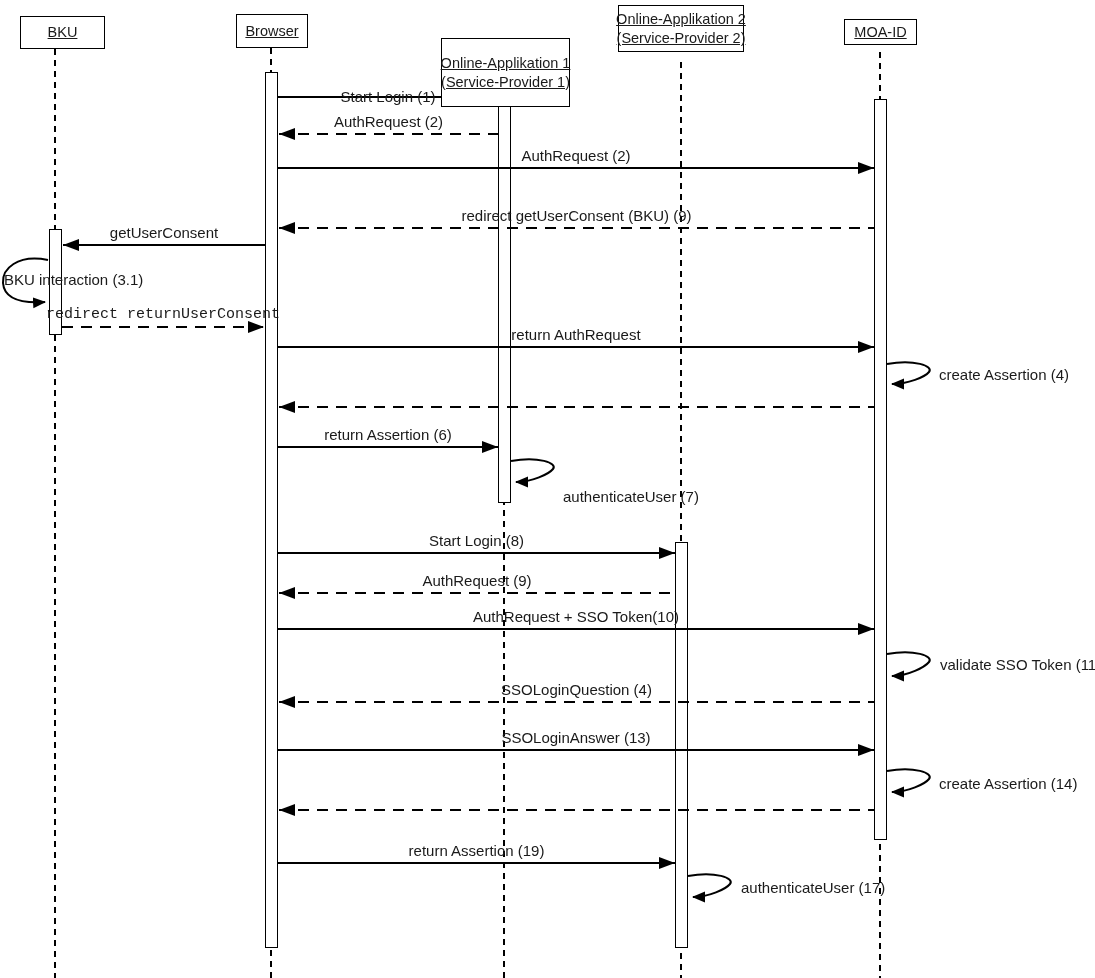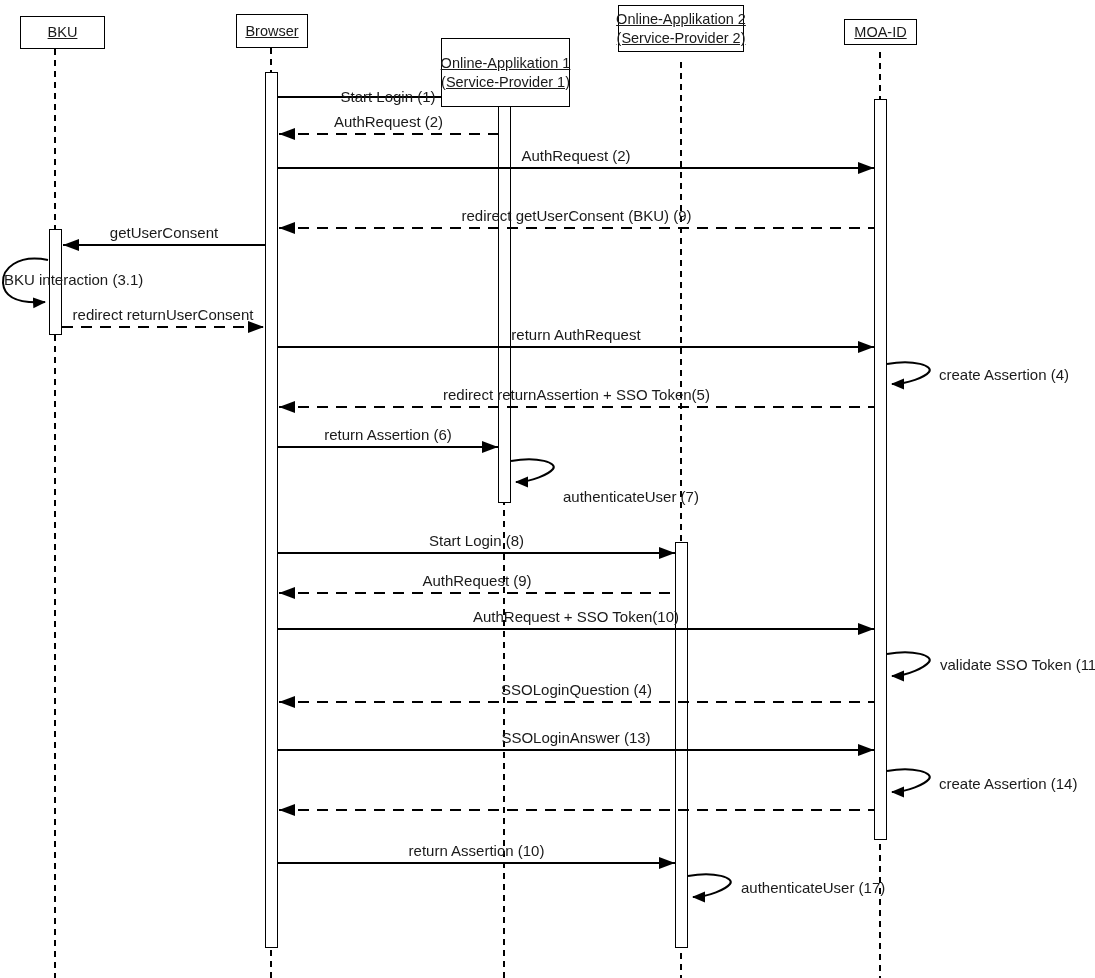--- a/index.html
+++ b/index.html
@@ -64,27 +64,26 @@
     <div class="mhead right" style="left: 858px; top: 161.5px; position: absolute;"></div>
     <div class="mlabel" style="left: 576px; top: 147px; position: absolute;">AuthRequest (2)</div>
     <div class="mline dashed" style="left: 279px; top: 227px; width: 595px; height: 2px; position: absolute;"></div>
     <div class="mhead left" style="left: 279px; top: 221.5px; position: absolute;"></div>
     <div class="mlabel" style="left: 576.5px; top: 207px; position: absolute;">redirect getUserConsent (BKU) (9)</div>
     <div class="mline solid" style="left: 63px; top: 244px; width: 202px; height: 2px; position: absolute;"></div>
     <div class="mhead left" style="left: 63px; top: 238.5px; position: absolute;"></div>
     <div class="mlabel" style="left: 164px; top: 224px; position: absolute;">getUserConsent</div>
     <div class="mline dashed" style="left: 62px; top: 326px; width: 202px; height: 2px; position: absolute;"></div>
     <div class="mhead right" style="left: 248px; top: 320.5px; position: absolute;"></div>
-    <div class="mlabel" style="left: 163px; top: 306px; position: absolute;">redirect returnUserConsent</div>
+    <div class="mlabel" style="left: 163px; top: 306px; position: absolute; font-family: Liberation Mono, monospace;">redirect returnUserConsent</div>
     <div class="mline solid" style="left: 278px; top: 346px; width: 596px; height: 2px; position: absolute;"></div>
     <div class="mhead right" style="left: 858px; top: 340.5px; position: absolute;"></div>
     <div class="mlabel" style="left: 576px; top: 326px; position: absolute;">return AuthRequest</div>
     <div class="mline dashed" style="left: 279px; top: 406px; width: 595px; height: 2px; position: absolute;"></div>
     <div class="mhead left" style="left: 279px; top: 400.5px; position: absolute;"></div>
-    <div class="mlabel" style="left: 576.5px; top: 386px; position: absolute;">redirect returnAssertion + SSO Token(5)</div>
     <div class="mline solid" style="left: 278px; top: 446px; width: 220px; height: 2px; position: absolute;"></div>
     <div class="mhead right" style="left: 482px; top: 440.5px; position: absolute;"></div>
     <div class="mlabel" style="left: 388px; top: 426px; position: absolute;">return Assertion (6)</div>
     <div class="mline solid" style="left: 278px; top: 552px; width: 397px; height: 2px; position: absolute;"></div>
     <div class="mhead right" style="left: 659px; top: 546.5px; position: absolute;"></div>
     <div class="mlabel" style="left: 476.5px; top: 532px; position: absolute;">Start Login (8)</div>
     <div class="mline dashed" style="left: 279px; top: 592px; width: 396px; height: 2px; position: absolute;"></div>
     <div class="mhead left" style="left: 279px; top: 586.5px; position: absolute;"></div>
     <div class="mlabel" style="left: 477px; top: 572px; position: absolute;">AuthRequest (9)</div>
     <div class="mline solid" style="left: 278px; top: 628px; width: 596px; height: 2px; position: absolute;"></div>
@@ -93,21 +92,21 @@
     <div class="mline dashed" style="left: 279px; top: 701px; width: 595px; height: 2px; position: absolute;"></div>
     <div class="mhead left" style="left: 279px; top: 695.5px; position: absolute;"></div>
     <div class="mlabel" style="left: 576.5px; top: 681px; position: absolute;">SSOLoginQuestion (4)</div>
     <div class="mline solid" style="left: 278px; top: 749px; width: 596px; height: 2px; position: absolute;"></div>
     <div class="mhead right" style="left: 858px; top: 743.5px; position: absolute;"></div>
     <div class="mlabel" style="left: 576px; top: 729px; position: absolute;">SSOLoginAnswer (13)</div>
     <div class="mline dashed" style="left: 279px; top: 809px; width: 595px; height: 2px; position: absolute;"></div>
     <div class="mhead left" style="left: 279px; top: 803.5px; position: absolute;"></div>
     <div class="mline solid" style="left: 278px; top: 862px; width: 397px; height: 2px; position: absolute;"></div>
     <div class="mhead right" style="left: 659px; top: 856.5px; position: absolute;"></div>
-    <div class="mlabel" style="left: 476.5px; top: 842px; position: absolute;">return Assertion (10)</div>
+    <div class="mlabel" style="left: 476.5px; top: 842px; position: absolute;">return Assertion (19)</div>
     <svg class="loop-svg" width="50" height="55" style="position: absolute; left: 1px; top: 257px;">
       <defs>
         <marker id="arw0" markerWidth="14" markerHeight="12" refX="12" refY="5.5" orient="auto" markerUnits="userSpaceOnUse">
           <path d="M0,0 L13,5.5 L0,11 Z" fill="#000"></path>
         </marker>
       </defs>
       <path d="M 47 3 C 16 -3, 1 12, 2 26 C 3 39, 14 47, 44 45" fill="none" stroke="#000" stroke-width="2" marker-end="url(#arw0)"></path>
     </svg>
     <div class="slabel" style="left: 4px; top: 271px; position: absolute;">BKU interaction (3.1)</div>
     <svg class="loop-svg" width="50" height="32" style="position: absolute; left: 886px; top: 361px;">

